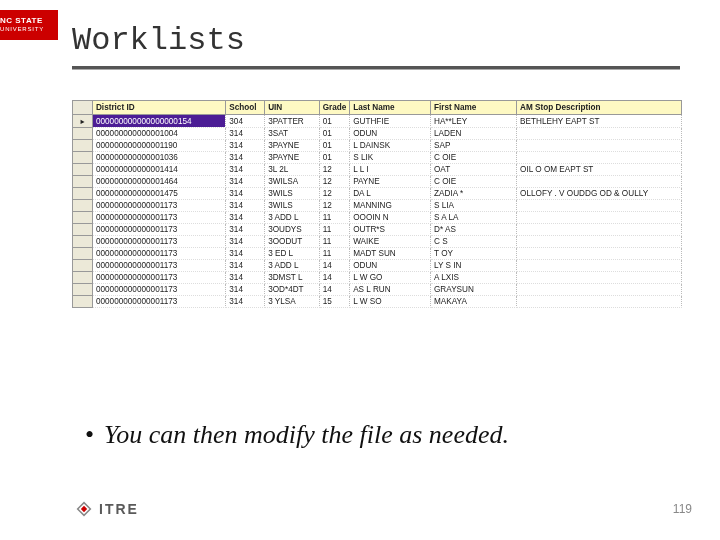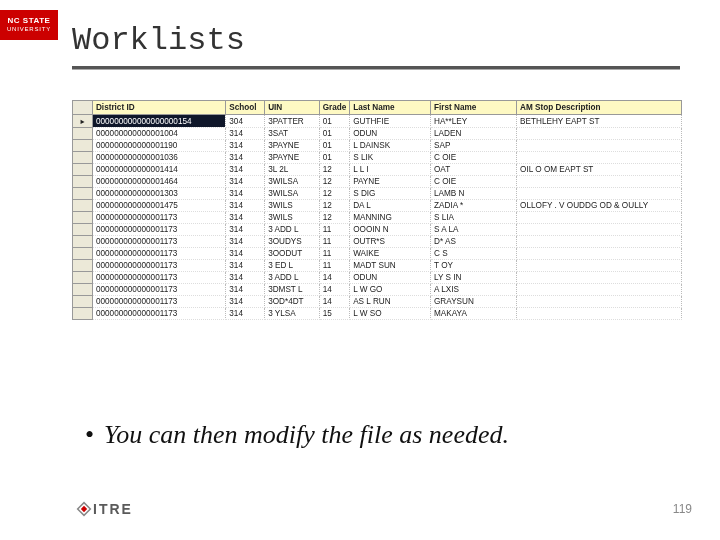--- a/index.html
+++ b/index.html
@@ -1,36 +1,36 @@
 <!DOCTYPE html>
 <html><head>
 <meta charset="utf-8">
 <style>
   html,body{margin:0;padding:0;width:720px;height:540px;background:#fff;font-family:Arial,Helvetica,sans-serif;color:#222;overflow:hidden}
   .slide{position:relative;width:720px;height:540px;box-sizing:border-box}
-  .ncsu-badge{position:absolute;left:0;top:10px;width:58px;height:30px;background:#cc0000;color:#fff;font-size:8px;font-weight:bold;line-height:1.1;display:flex;flex-direction:column;align-items:center;justify-content:center;letter-spacing:.5px}
+  .ncsu-badge{position:absolute;left:0;top:10px;width:58px;height:30px;background:#cc0000;color:#fff;font-size:8px;font-weight:bold;line-height:1.1;display:flex;flex-direction:column;align-items:flex-start;justify-content:center;letter-spacing:.5px}
   .ncsu-uni{font-size:6px;font-weight:normal;letter-spacing:.8px}
   .title{position:absolute;left:72px;top:22px;right:40px;font-size:32px;font-weight:400;color:#333;font-family:Liberation Mono, monospace}
   .title-underline{position:absolute;left:72px;top:66px;right:40px;height:0;border-top:3px solid #555;border-bottom:1px solid #aaa}
   .tablewrap{position:absolute;left:72px;top:100px;right:38px;height:260px;overflow:hidden;font-size:8.2px;font-family:Tahoma,Geneva,sans-serif}
   table{border-collapse:collapse;width:100%;table-layout:fixed}
   th{background:#fef9c3;border:1px solid #999;padding:2px 3px;text-align:left;font-weight:700;white-space:nowrap;overflow:hidden}
   td{border-left:1px dotted #bbb;border-right:1px dotted #bbb;border-top:0;border-bottom:1px dotted #ddd;padding:1px 3px;white-space:nowrap;overflow:hidden}
   th.marker,td.marker{width:12px;background:#ece9d8;border:1px solid #999;text-align:center}
-  td.hl{background:#0f172a;color:#fff}
+  td.hl{background:#4c1d95;color:#fff}
   .c-district{width:120px}
   .c-school{width:30px}
   .c-uin{width:45px}
   .c-grade{width:22px}
   .c-last{width:70px}
   .c-first{width:75px}
   .c-am{width:150px}
   .bullet{position:absolute;left:85px;right:60px;top:420px;font-size:26px;font-style:italic;font-family:Liberation Serif, serif;color:#111}
   .bullet .dot{font-style:normal;margin-right:10px}
-  .footer-left{position:absolute;left:75px;bottom:22px;display:flex;align-items:center;color:#5a5a5a;font-weight:bold;font-size:14px;letter-spacing:2px}
+  .footer-left{position:absolute;left:75px;bottom:22px;display:flex;align-items:center;gap:6px;color:#5a5a5a;font-weight:bold;font-size:14px;letter-spacing:2px}
   .footer-left svg{width:18px;height:18px}
   .page-num{position:absolute;right:28px;bottom:24px;font-size:12px;color:#888}
 </style>
 </head>
 <body>
 
 <div class="slide">
   <div class="ncsu-badge">
     <div>NC STATE</div>
     <div class="ncsu-uni">UNIVERSITY</div>
@@ -109,30 +109,20 @@
             <td>000000000000001464</td>
             <td>314</td>
             <td>3WILSA</td>
             <td>12</td>
             <td>PAYNE</td>
             <td>C  OIE</td>
             <td></td>
           </tr>
           <tr>
             <td class="marker"></td>
-            <td>000000000000001303</td>
-            <td>314</td>
-            <td>3WILSA</td>
-            <td>12</td>
-            <td>S DIG</td>
-            <td>LAMB  N</td>
-            <td></td>
-          </tr>
-          <tr>
-            <td class="marker"></td>
             <td>000000000000001475</td>
             <td>314</td>
             <td>3WILS</td>
             <td>12</td>
             <td>DA  L</td>
             <td>ZADIA *</td>
             <td>OLLOFY .  V OUDDG  OD &amp; OULLY</td>
           </tr>
           <tr>
             <td class="marker"></td>

